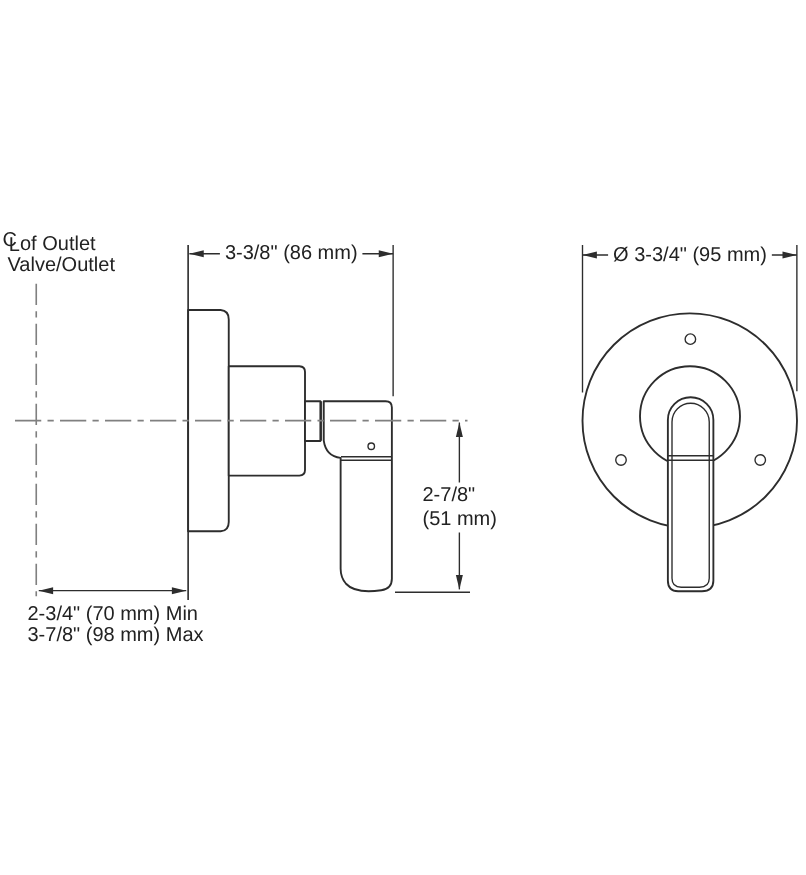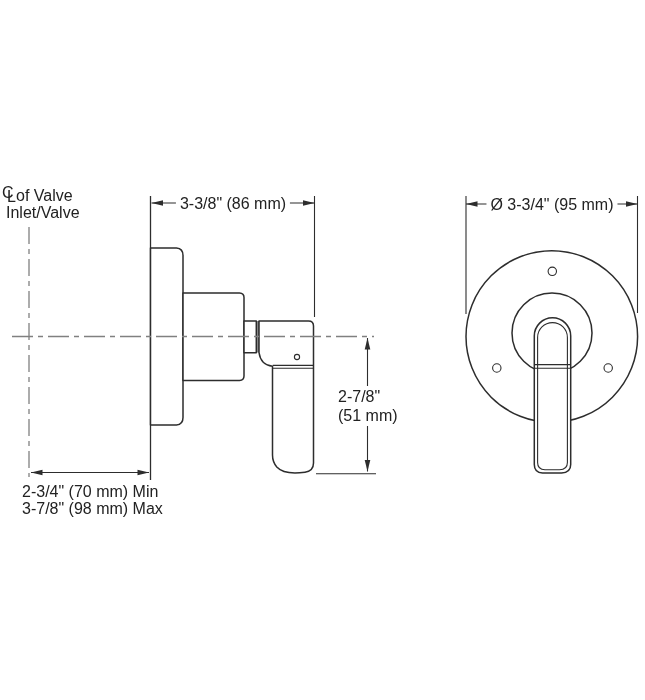--- a/index.html
+++ b/index.html
@@ -118,23 +118,23 @@
       <line x1="466" y1="196" x2="466" y2="314" class="thin"></line>
       <line x1="637.5" y1="196" x2="637.5" y2="313" class="thin"></line>
       <line x1="466" y1="204" x2="637.5" y2="204" class="thin"></line>
       <polygon class="arrow" points="466,204 477.5,201.2 477.5,206.8"></polygon>
       <polygon class="arrow" points="637.5,204 626,201.2 626,206.8"></polygon>
     </g>
   </svg>
 
   <div class="label" style="left:2px;top:187px;">
     <div>
-      <span class="cl-sym"><span class="c">C</span><span class="l">L</span></span><span>of Valve</span>
+      <span class="cl-sym"><span class="c">C</span><span class="l">L</span></span><span>of Outlet</span>
     </div>
-    <div style="padding-left:4px;">Inlet/Valve</div>
+    <div style="padding-left:4px;">Valve/Outlet</div>
   </div>
 
   <div class="label dim-label" style="left:233px;top:203px;">3-3/8" (86 mm)</div>
 
   <div class="label dim-label" style="left:552px;top:204px;">Ø 3-3/4" (95 mm)</div>
 
   <div class="label dim-stack" style="left:336px;top:386px;">
     <div>2-7/8"</div>
     <div>(51 mm)</div>
   </div>

